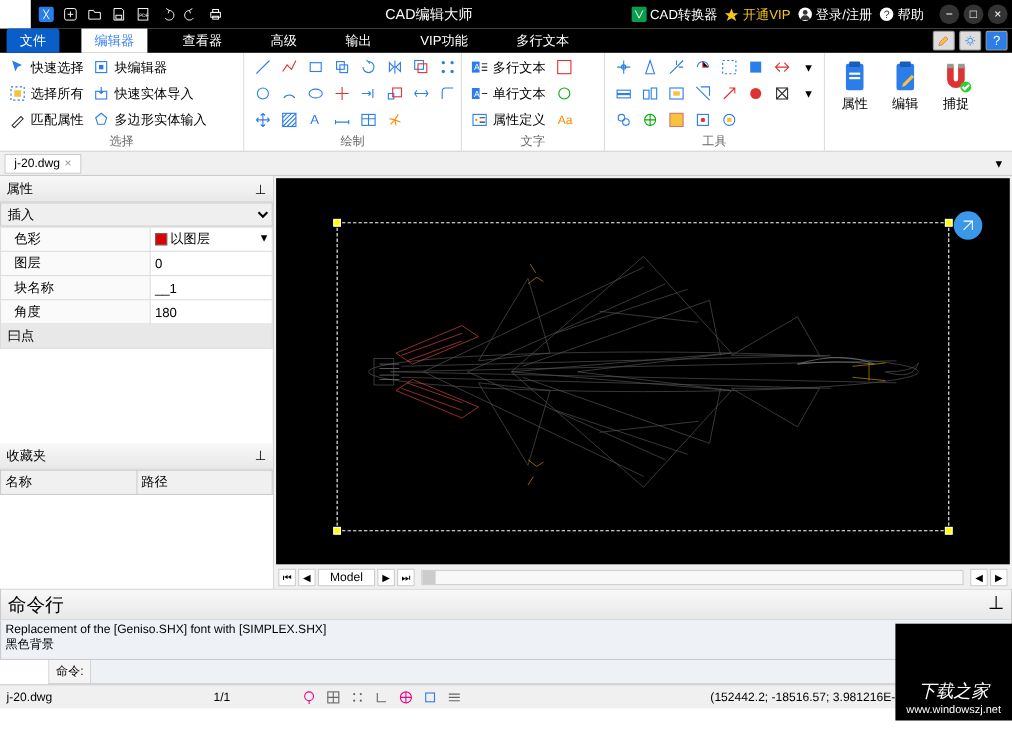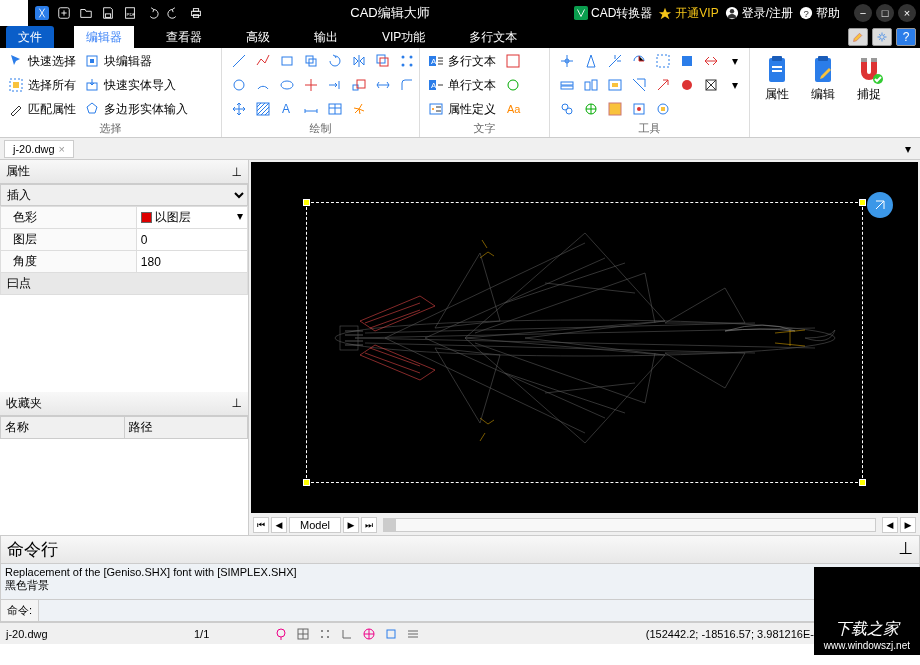--- a/index.html
+++ b/index.html
@@ -67,21 +67,21 @@
 .canvas-badge { position:absolute; top:30px; right:25px; width:26px; height:26px; background:#3b97e8; border-radius:50%; display:flex; align-items:center; justify-content:center; color:#fff; cursor:pointer; }
 .canvas-tabs { height:20px; display:flex; align-items:center; padding:0 4px; background:#f0f0f0; gap:2px; }
 .ctab-nav { width:16px; height:16px; border:1px solid #ccc; background:#fff; cursor:pointer; display:flex; align-items:center; justify-content:center; font-size:9px; }
 .ctab { padding:1px 10px; background:#fff; border:1px solid #ccc; font-size:11px; cursor:pointer; }
 .hscroll { flex:1; height:14px; border:1px solid #ccc; background:#f8f8f8; margin:0 4px; position:relative; }
 .hscroll-thumb { position:absolute; height:100%; background:#ccc; }
 
 
 .cmd-head { background:linear-gradient(#f8f8f8,#e8e8e8); border:1px solid #ccc; padding:2px 6px; display:flex; justify-content:space-between; font-size:17px; }
 .cmd-log { background:#eef2f6; padding:2px 4px; font-size:11px; height:36px; border:1px solid #ccc; border-top:none; }
-.cmd-input-row { display:flex; border:1px solid #ccc; border-top:none; }
+.cmd-input-row { display:flex; border:1px solid #ccc; border-top:none;margin-left:44px; }
 .cmd-label { padding:3px 6px; border-right:1px solid #ccc; background:#f4f4f4; font-size:11px; }
 .cmd-input { flex:1; border:none; padding:2px 4px; font-size:11px; background:#eef2f6; }
 
 
 .statusbar { height:22px; background:#f0f0f0; border-top:1px solid #ccc; display:flex; align-items:center; font-size:11px; padding:0 6px; gap:8px; }
 .sb-file { width:180px; }
 .sb-page { width:70px; }
 .sb-icons { display:flex; gap:4px; }
 .sb-icon { width:18px; height:18px; display:flex; align-items:center; justify-content:center; cursor:pointer; }
 .sb-coord { margin-left:auto; }
@@ -621,20 +621,24 @@
     <select class="panel-select"><option>插入</option></select>
     <table class="prop-table">
       <tbody>
           <tr>
             <td>色彩</td>
             <td><span class="color-swatch"></span><span>以图层</span> <span style="float:right">▾</span></td>
           </tr>
       <tr>
             <td>图层</td>
             <td>0</td>
+          </tr>
+      <tr>
+            <td>块名称</td>
+            <td>__1</td>
           </tr>
       <tr>
             <td>角度</td>
             <td>180</td>
           </tr>
       <tr>
             <td class="prop-group" colspan="2">曰点</td>
           </tr>
     </tbody>
       </table>

